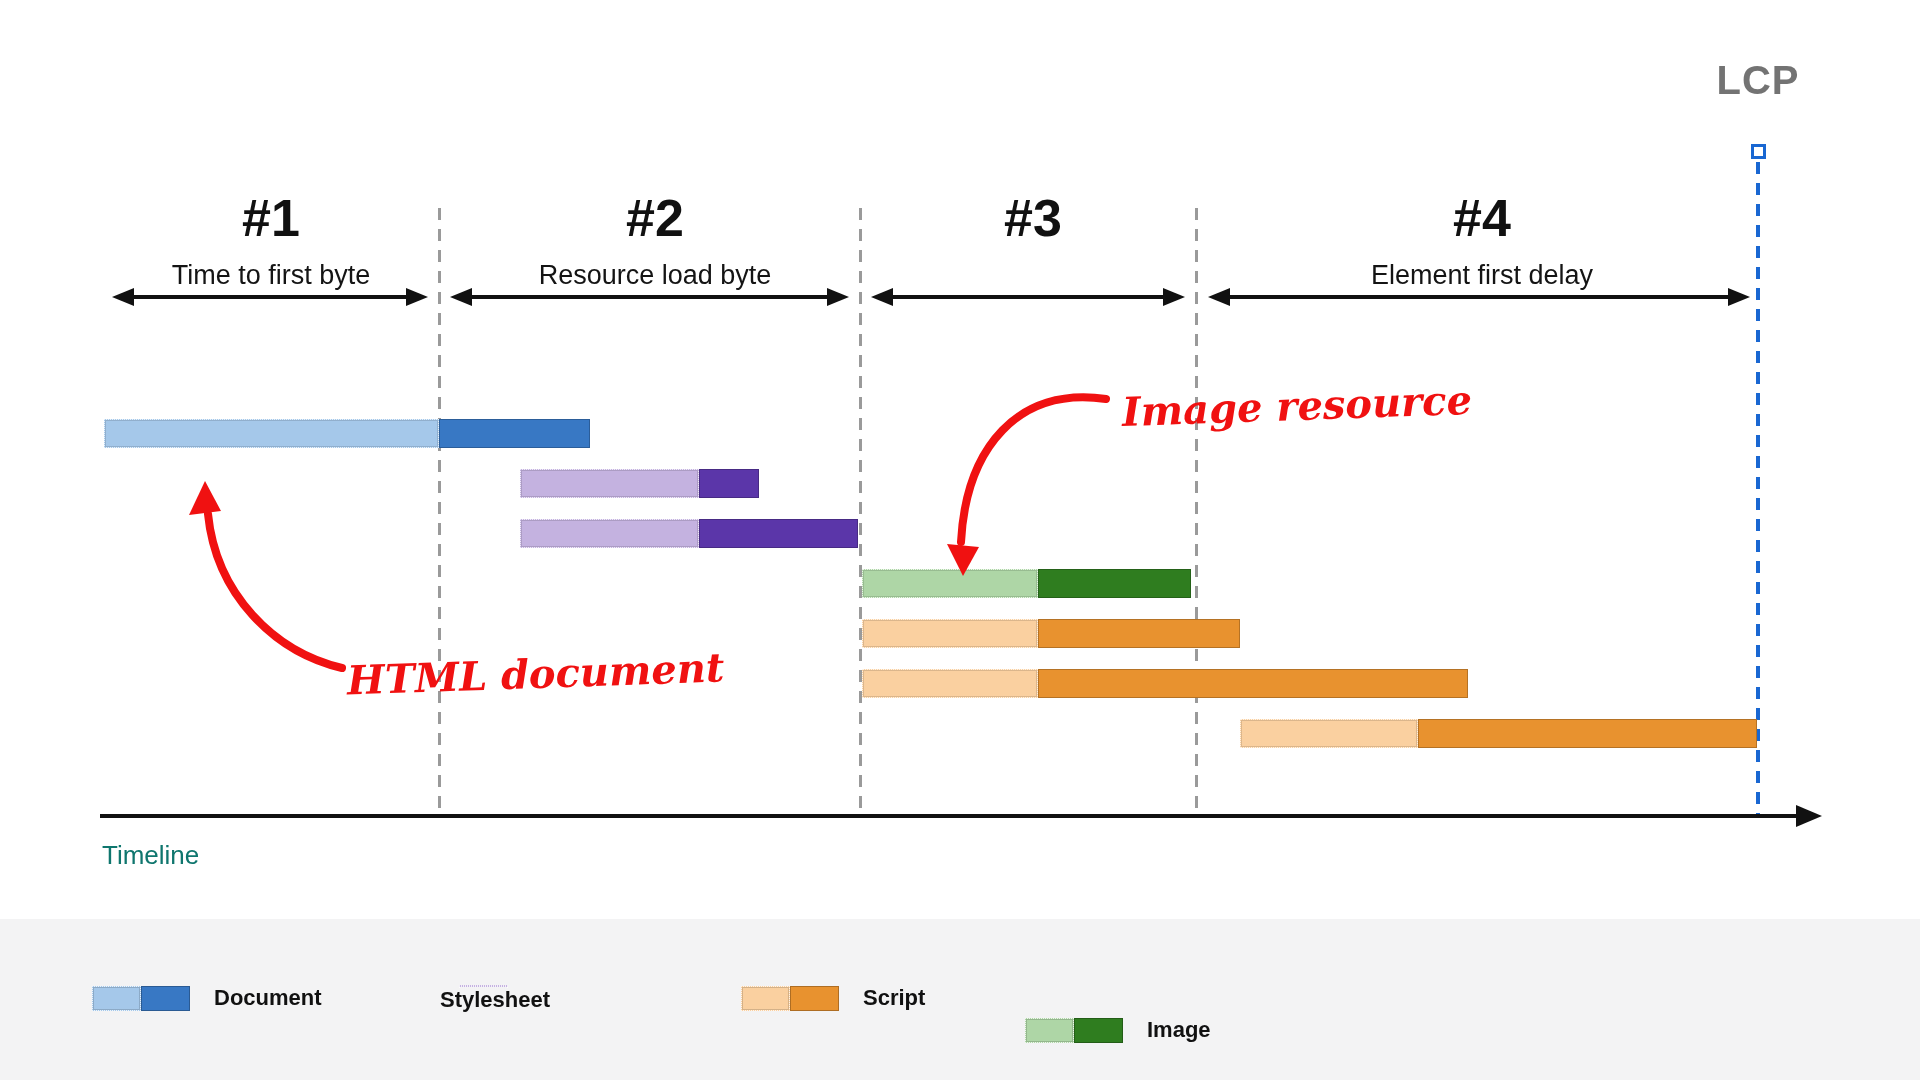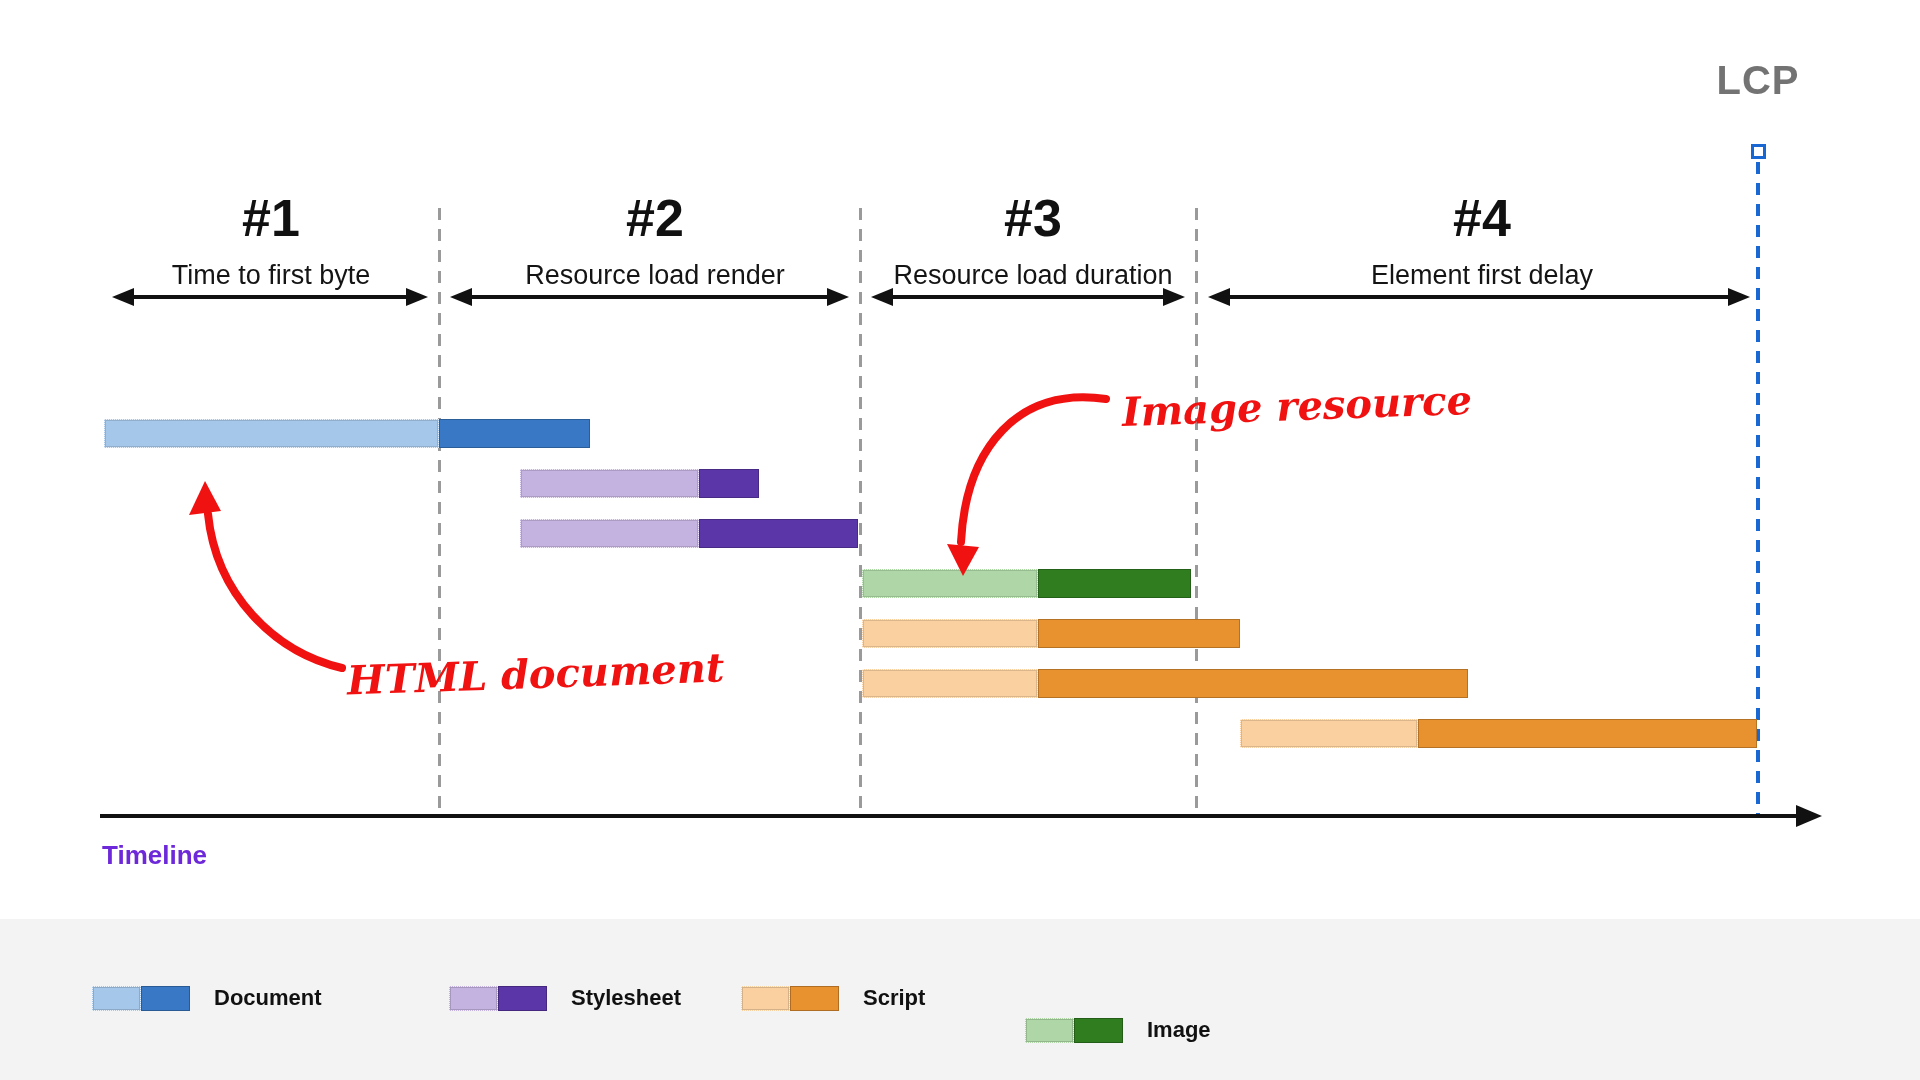--- a/index.html
+++ b/index.html
@@ -34,21 +34,21 @@
   .annotation {
     position:absolute; font-family:"DejaVu Serif", serif; font-style:italic; font-weight:700;
     font-size:40px; white-space:nowrap; transform:rotate(-2deg);
   }
 
   #red-arrows { position:absolute; left:0; top:0; pointer-events:none; }
 
   .axis-line { position:absolute; background:#111; }
   .axis-head { position:absolute; width:0; height:0;
     border-top:11px solid transparent; border-bottom:11px solid transparent; border-left:26px solid #111; }
-  .axis-label { position:absolute; font-size:26px; font-weight:700; color:#6d28d9; }
+  .axis-label { position:absolute; font-size:26px; font-weight:400; color:#0f766e; }
 
   .legend-item { position:absolute; display:flex; align-items:center; height:26px; }
   .legend-item .sw { width:49px; height:25px; box-sizing:border-box; }
   .legend-item .sw.light { box-shadow: inset 0 0 0 1px rgba(0,0,0,0.15); border:1px dotted rgba(255,255,255,0.8); }
   .legend-item .sw.dark  { box-shadow: inset 0 0 0 1px rgba(0,0,0,0.25); }
   .legend-item .lab { margin-left:24px; font-size:22px; font-weight:700; color:#111; }
 </style>
 </head>
 <body>
 
@@ -70,30 +70,29 @@
         <span class="phase-number">#1</span>
         <span class="phase-name">Time to first byte</span>
       </div>
       <div class="harrow" style="left: 112px; width: 316px; top: 288px;">
         <div class="hl"></div>
         <div class="ht l"></div>
         <div class="ht r"></div>
       </div>
       <div class="phase-header" style="left: 655px; top: 192px;">
         <span class="phase-number">#2</span>
-        <span class="phase-name">Resource load render</span>
+        <span class="phase-name">Resource load byte</span>
       </div>
       <div class="harrow" style="left: 450px; width: 399px; top: 288px;">
         <div class="hl"></div>
         <div class="ht l"></div>
         <div class="ht r"></div>
       </div>
       <div class="phase-header" style="left: 1033px; top: 192px;">
         <span class="phase-number">#3</span>
-        <span class="phase-name">Resource load duration</span>
       </div>
       <div class="harrow" style="left: 871px; width: 314px; top: 288px;">
         <div class="hl"></div>
         <div class="ht l"></div>
         <div class="ht r"></div>
       </div>
       <div class="phase-header" style="left: 1482px; top: 192px;">
         <span class="phase-number">#4</span>
         <span class="phase-name">Element first delay</span>
       </div>
@@ -149,21 +148,21 @@
   <div class="axis-line" id="axis-line" style="left: 100px; top: 814px; width: 1696px; height: 4px;"></div>
   <div class="axis-head" id="axis-head" style="left: 1796px; top: 805px;"></div>
   <div class="axis-label" id="axis-label" style="left: 102px; top: 840px;">Timeline</div>
 
   <div id="legend">
       <div class="legend-item" style="left: 92px; top: 985px;">
         <div class="sw light" style="background: rgb(165, 200, 234);"></div>
         <div class="sw dark" style="background: rgb(56, 120, 196);"></div>
         <span class="lab">Document</span>
       </div>
-      <div class="legend-item" style="left: 449px; top: 985px;">
+      <div class="legend-item" style="left: 416px; top: 985px; flex-direction: column;">
         <div class="sw light" style="background: rgb(196, 178, 224);"></div>
         <div class="sw dark" style="background: rgb(91, 54, 169);"></div>
         <span class="lab">Stylesheet</span>
       </div>
       <div class="legend-item" style="left: 741px; top: 985px; justify-content: center;">
         <div class="sw light" style="background: rgb(250, 208, 160);"></div>
         <div class="sw dark" style="background: rgb(232, 146, 47);"></div>
         <span class="lab">Script</span>
       </div>
       <div class="legend-item" style="left: 1025px; top: 985px; margin-top: 32px;">

